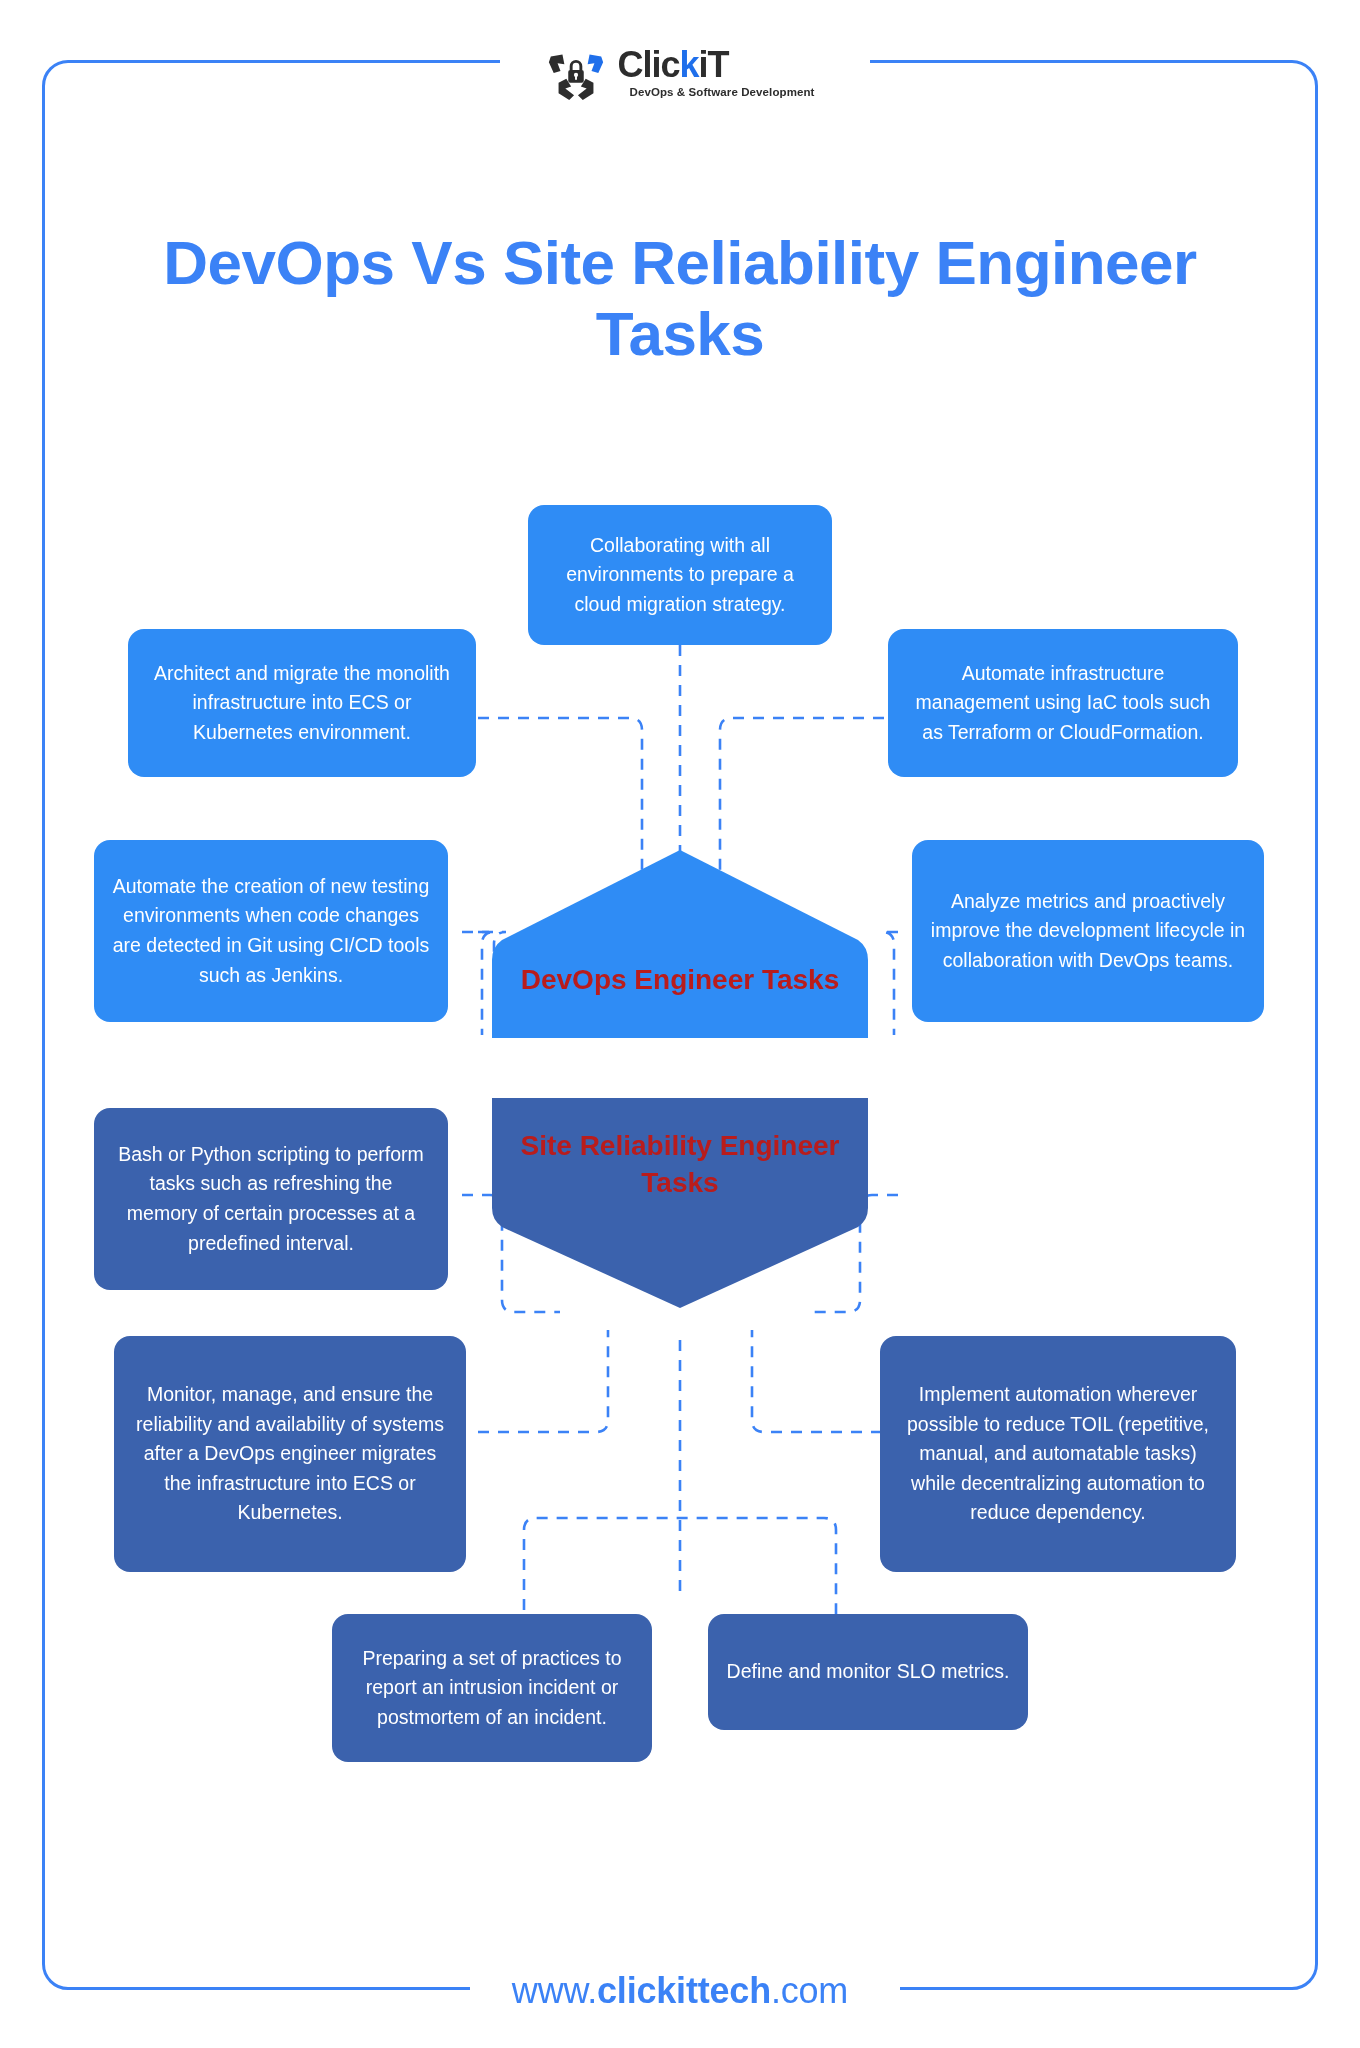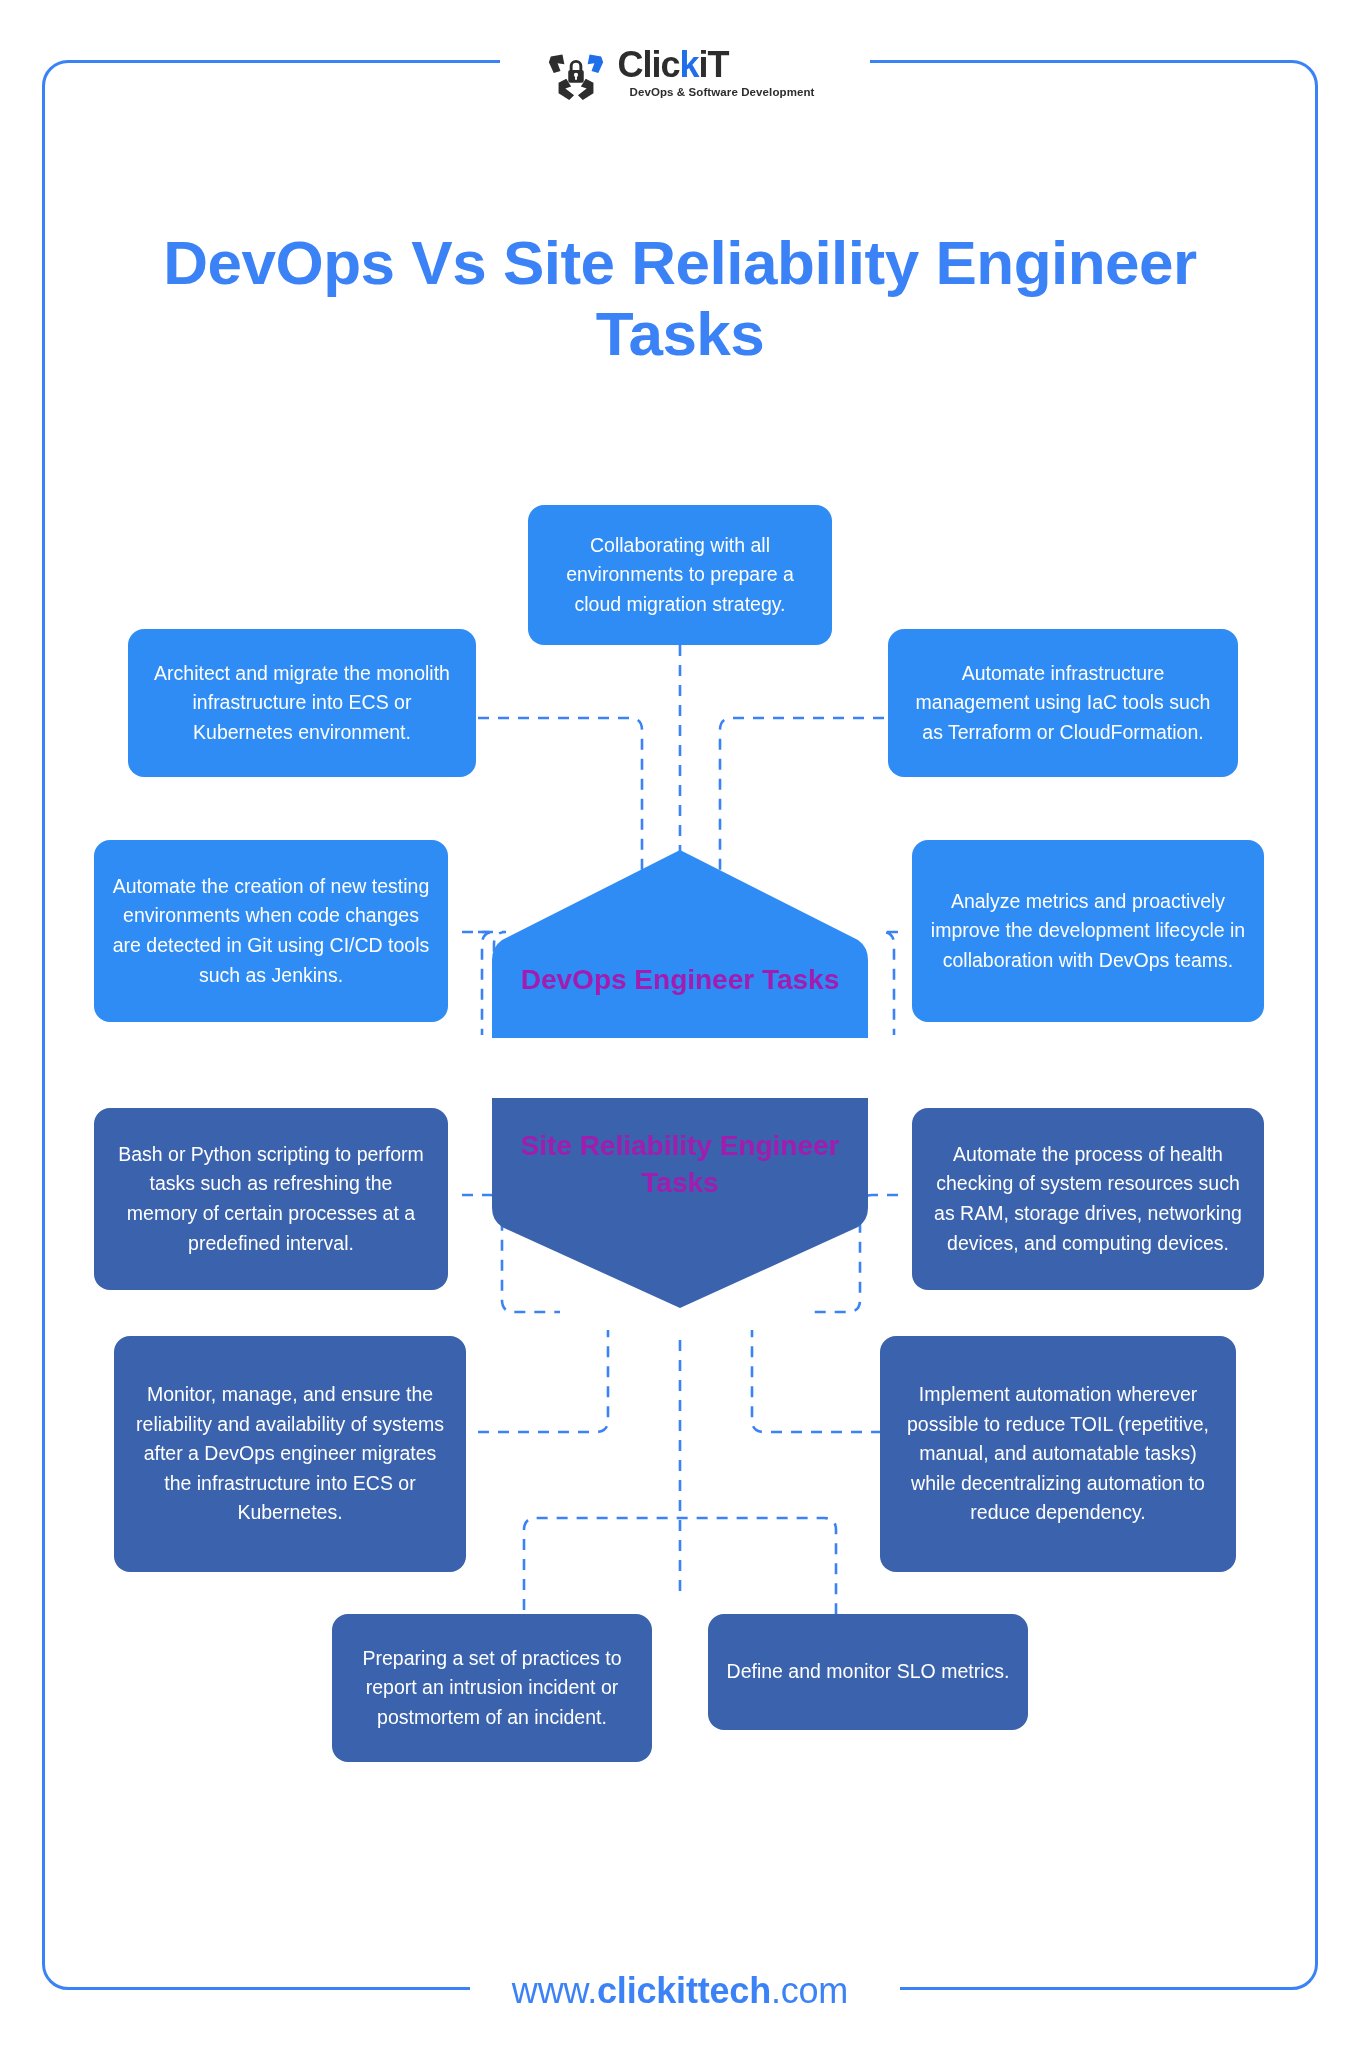--- a/index.html
+++ b/index.html
@@ -125,21 +125,21 @@
   .box.devops { background: #2f8cf5; }
   .box.sre    { background: #3b62ad; }
 
   
   .hex {
     position: absolute;
     display: flex;
     align-items: center;
     justify-content: center;
     text-align: center;
-    color: #a21caf;
+    color: #b91c1c;
     font-size: 28px;
     font-weight: 700;
     line-height: 1.32;
   }
   .hex-shape {
     position: absolute;
     left: 0; top: 0;
     width: 100%; height: 100%;
   }
   .hex-label { position: relative; z-index: 2; }
@@ -244,21 +244,20 @@
 
   <div class="hex sre" style="left:492px; top:1098px; width:376px; height:212px;">
     <svg class="hex-shape" viewBox="0 0 376 212" preserveAspectRatio="none">
       <path d="M0 0 L376 0 L376 110 Q376 122 366 129 L188 210 L10 129 Q0 122 0 110 Z" fill="#3b62ad"></path>
     </svg>
     <span class="hex-label">Site Reliability Engineer Tasks</span>
   </div>
 
   <div class="box sre" style="left:94px; top:1108px; width:354px; height:182px;">Bash or Python scripting to perform tasks such as refreshing the memory of certain processes at a predefined interval.</div>
 
-  <div class="box sre" style="left:912px; top:1108px; width:352px; height:182px;">Automate the process of health checking of system resources such as RAM, storage drives, networking devices, and computing devices.</div>
 
   <div class="box sre" style="left:114px; top:1336px; width:352px; height:236px;">Monitor, manage, and ensure the reliability and availability of systems after a DevOps engineer migrates the infrastructure into ECS or Kubernetes.</div>
 
   <div class="box sre" style="left:880px; top:1336px; width:356px; height:236px;">Implement automation wherever possible to reduce TOIL (repetitive, manual, and automatable tasks) while decentralizing automation to reduce dependency.</div>
 
   <div class="box sre" style="left:332px; top:1614px; width:320px; height:148px;">Preparing a set of practices to report an intrusion incident or postmortem of an incident.</div>
 
   <div class="box sre" style="left:708px; top:1614px; width:320px; height:116px;">Define and monitor SLO metrics.</div>
 
   <div class="footer">

